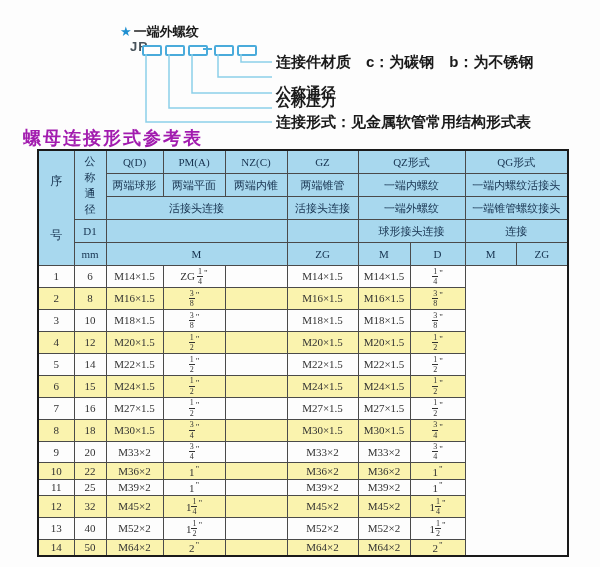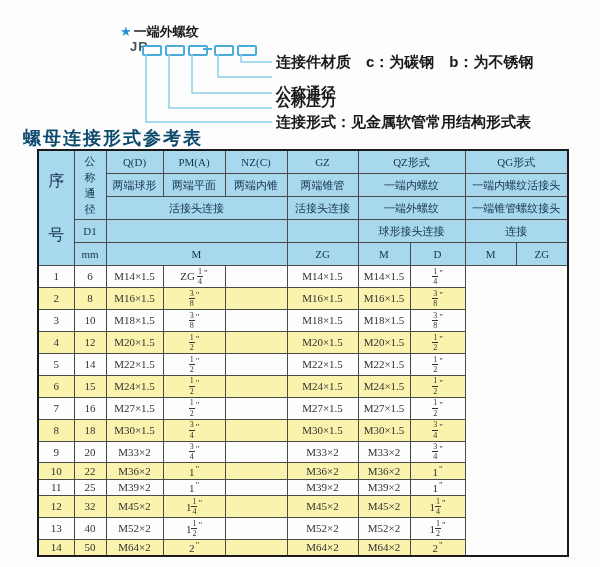--- a/index.html
+++ b/index.html
@@ -14,33 +14,33 @@
   #jr-code{left:114px;top:39px;font-size:13px;color:#47525a;letter-spacing:1px;margin-left:16px;}
   .code-box{position:absolute;top:45px;width:16px;height:7px;border:2px solid #4aabdb;
             border-radius:2px;background:#fff;}
   #code-dash{position:absolute;top:48px;left:203px;width:9px;height:0;
              border-top:2px solid #4aabdb;}
   #connector-svg{position:absolute;left:0;top:0;width:600px;height:150px;}
   .callout{position:absolute;left:276px;font-size:15px;height:14px;line-height:14px;}
 
   
   #page-title{position:absolute;left:23px;top:126px;font-size:18px;font-weight:bold;
-              color:#0c4a6e;letter-spacing:2px;font-family:"Liberation Serif","DejaVu Serif",serif;}
+              color:#a21caf;letter-spacing:2px;font-family:"Liberation Serif","DejaVu Serif",serif;}
 
   
   #ref-table{position:absolute;left:37px;top:149px;width:531px;height:408px;
              border-collapse:collapse;table-layout:fixed;
              border:2px solid #1a1a1a;font-size:11px;}
   #ref-table td{border:1px solid #4a4a4a;text-align:center;vertical-align:middle;
                 padding:0 1px;overflow:hidden;}
   #ref-table thead td{background:#a8d8ee;color:#16324f;height:22px;}
   #ref-table tbody td{color:#323232;}
   #ref-table tbody tr.alt td{background:#faf3ae;}
   .vtext{display:inline-block;width:1.05em;word-break:break-all;white-space:normal;}
-  .v2{line-height:54px;font-size:16px;}
+  .v2{line-height:54px;font-size:12px;}
   .v4{line-height:16px;font-size:11px;}
   .frac{display:inline-block;text-align:center;font-size:8px;line-height:1.15;
         vertical-align:-0.45em;}
   .frac .n{display:block;border-bottom:1px solid currentColor;padding:0 1px;}
   .frac .d{display:block;}
   .inch{font-size:9px;vertical-align:0.45em;margin-left:1px;}
   .gzpre{margin-right:2px;}
 </style>
 </head>
 <body>

